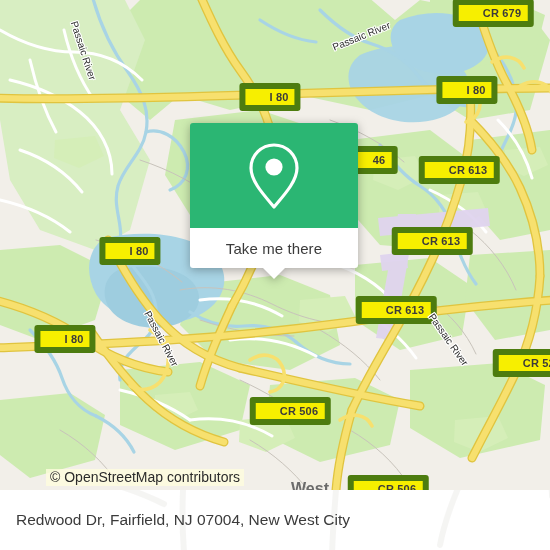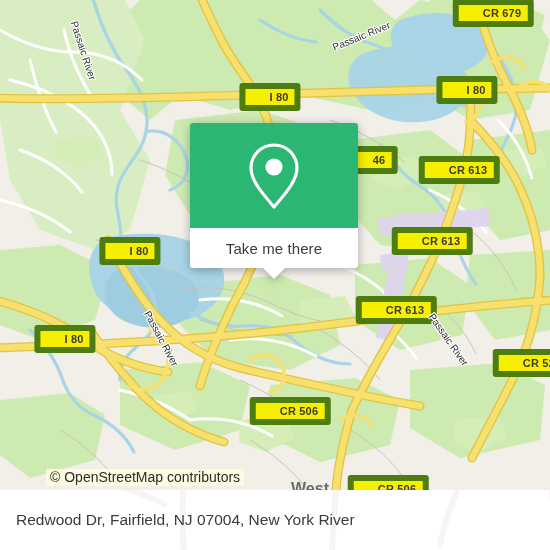--- a/index.html
+++ b/index.html
@@ -388,16 +388,16 @@
         <path d="M540,276 C538,310 530,342 516,372 C502,402 486,430 472,458
                  C458,486 446,514 440,545"></path>
         <path d="M232,306 C220,332 208,358 200,386 C192,414 186,442 184,470
                  C182,500 182,526 184,552"></path>
         <path d="M90,330 C108,356 126,380 148,400 C170,420 196,434 224,442
                  C252,450 278,462 300,480"></path>
         <path d="M420,406 C452,414 484,424 512,440 C540,456 552,474 552,496"></path>
         <path d="M60,470 C96,478 132,488 164,504"></path>
       </g>
     </svg>
-    <div id="footer-text">Redwood Dr, Fairfield, NJ 07004, New York River</div>
+    <div id="footer-text">Redwood Dr, Fairfield, NJ 07004, New West City</div>
   </div>
 
 </div>
 
 </body></html>

